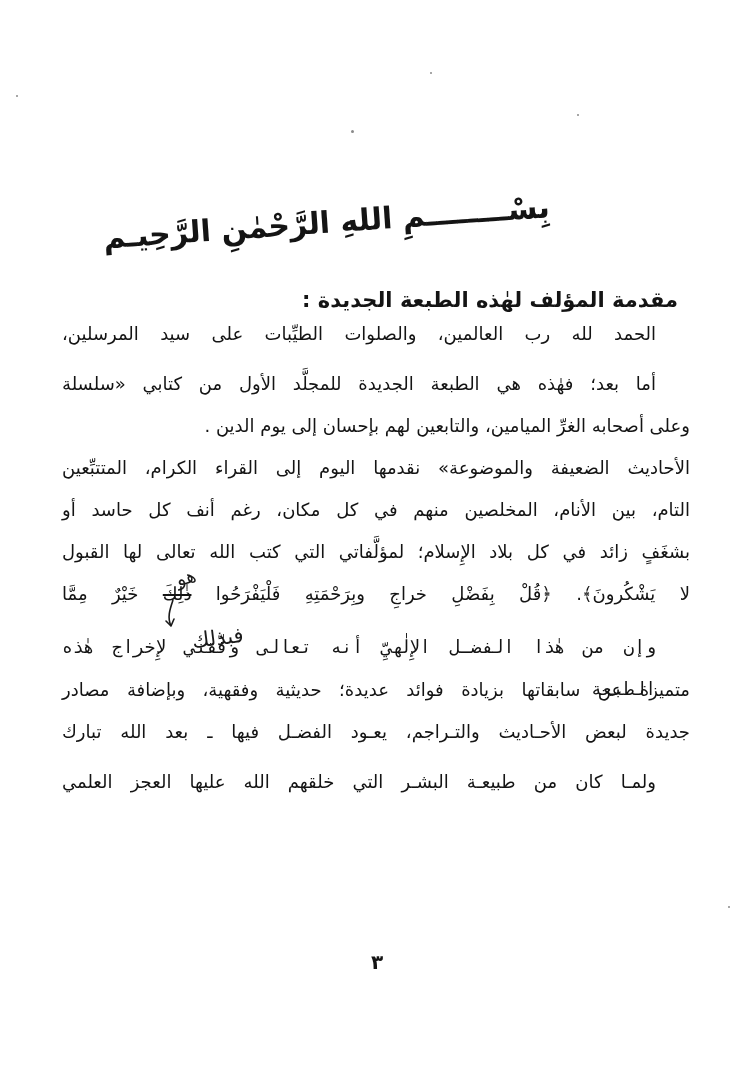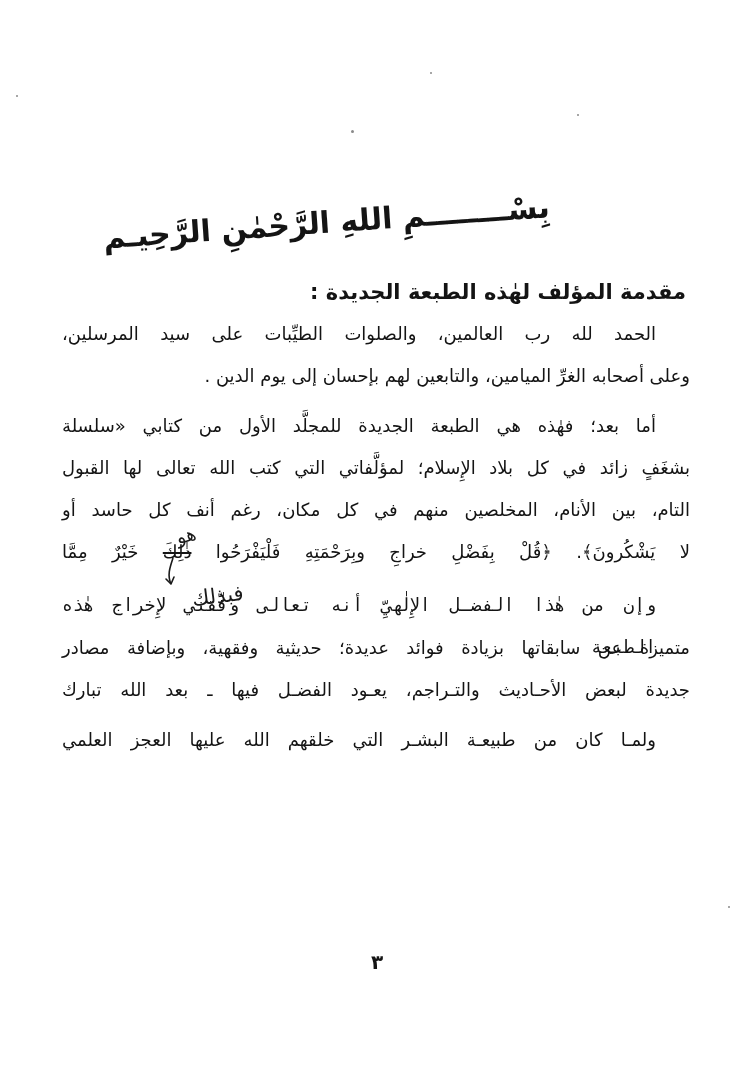--- a/index.html
+++ b/index.html
@@ -100,30 +100,31 @@
 <div class="page">
 
   <span class="speck s1"></span>
   <span class="speck s2"></span>
   <span class="speck s3"></span>
   <span class="speck s4"></span>
   <span class="speck s5"></span>
 
   <div class="basmala">بِسْــــــــمِ اللهِ الرَّحْمٰنِ الرَّحِيـم</div>
 
-  <h1 class="heading" style="margin:4px;">مقدمة المؤلف لهٰذه الطبعة الجديدة :</h1>
+  <h1 class="heading" style="margin:12px;">مقدمة المؤلف لهٰذه الطبعة الجديدة :</h1>
 
   <div class="body-text">
 
     <div class="line justify indent">الحمد لله رب العالمين، والصلوات الطيِّبات على سيد المرسلين،</div>
+    <div class="line justify indent gap-md">أما بعد؛ فهٰذه هي الطبعة الجديدة للمجلَّد الأول من كتابي «سلسلة</div>
+
     <div class="line rightalign">وعلى أصحابه الغرِّ الميامين، والتابعين لهم بإحسان إلى يوم الدين .</div>
-
-    <div class="line justify indent gap-md">أما بعد؛ فهٰذه هي الطبعة الجديدة للمجلَّد الأول من كتابي «سلسلة</div>
+    <div class="line justify">الأحاديث الضعيفة والموضوعة» نقدمها اليوم إلى القراء الكرام، المتتبِّعين</div>
+    <div class="line justify">التام، بين الأنام، المخلصين منهم في كل مكان، رغم أنف كل حاسد أو</div>
     <div class="line justify">بشغَفٍ زائد في كل بلاد الإِسلام؛ لمؤلَّفاتي التي كتب الله تعالى لها القبول</div>
-    <div class="line justify">التام، بين الأنام، المخلصين منهم في كل مكان، رغم أنف كل حاسد أو</div>
 
     <div class="line justify">
       <span>لا يَشْكُرونَ﴾. ﴿قُلْ بِفَضْلِ خراجِ وبِرَحْمَتِهِ فَلْيَفْرَحُوا </span><span class="struck-wrap"><span class="struck">ذٰلِكَ</span><span class="hand hand-above">هو</span><svg class="corr-arrow" viewBox="0 0 26 34">
             <path d="M14 1 C11 10 8 18 12 27" fill="none" stroke="#1a1a1a" stroke-width="1.6"></path>
             <path d="M12 27 L7 22 M12 27 L15 20" fill="none" stroke="#1a1a1a" stroke-width="1.6" stroke-linecap="round"></path>
           </svg><span class="hand hand-below">فبذلك</span></span><span> خَيْرٌ مِمَّا</span>
     </div>
 
 
     <div class="line justify indent gap-lg">وإن من هٰذا الفضـل الإِلٰهيِّ أنه تعالى وفَّقني لإِخراج هٰذه الطبعة</div>

